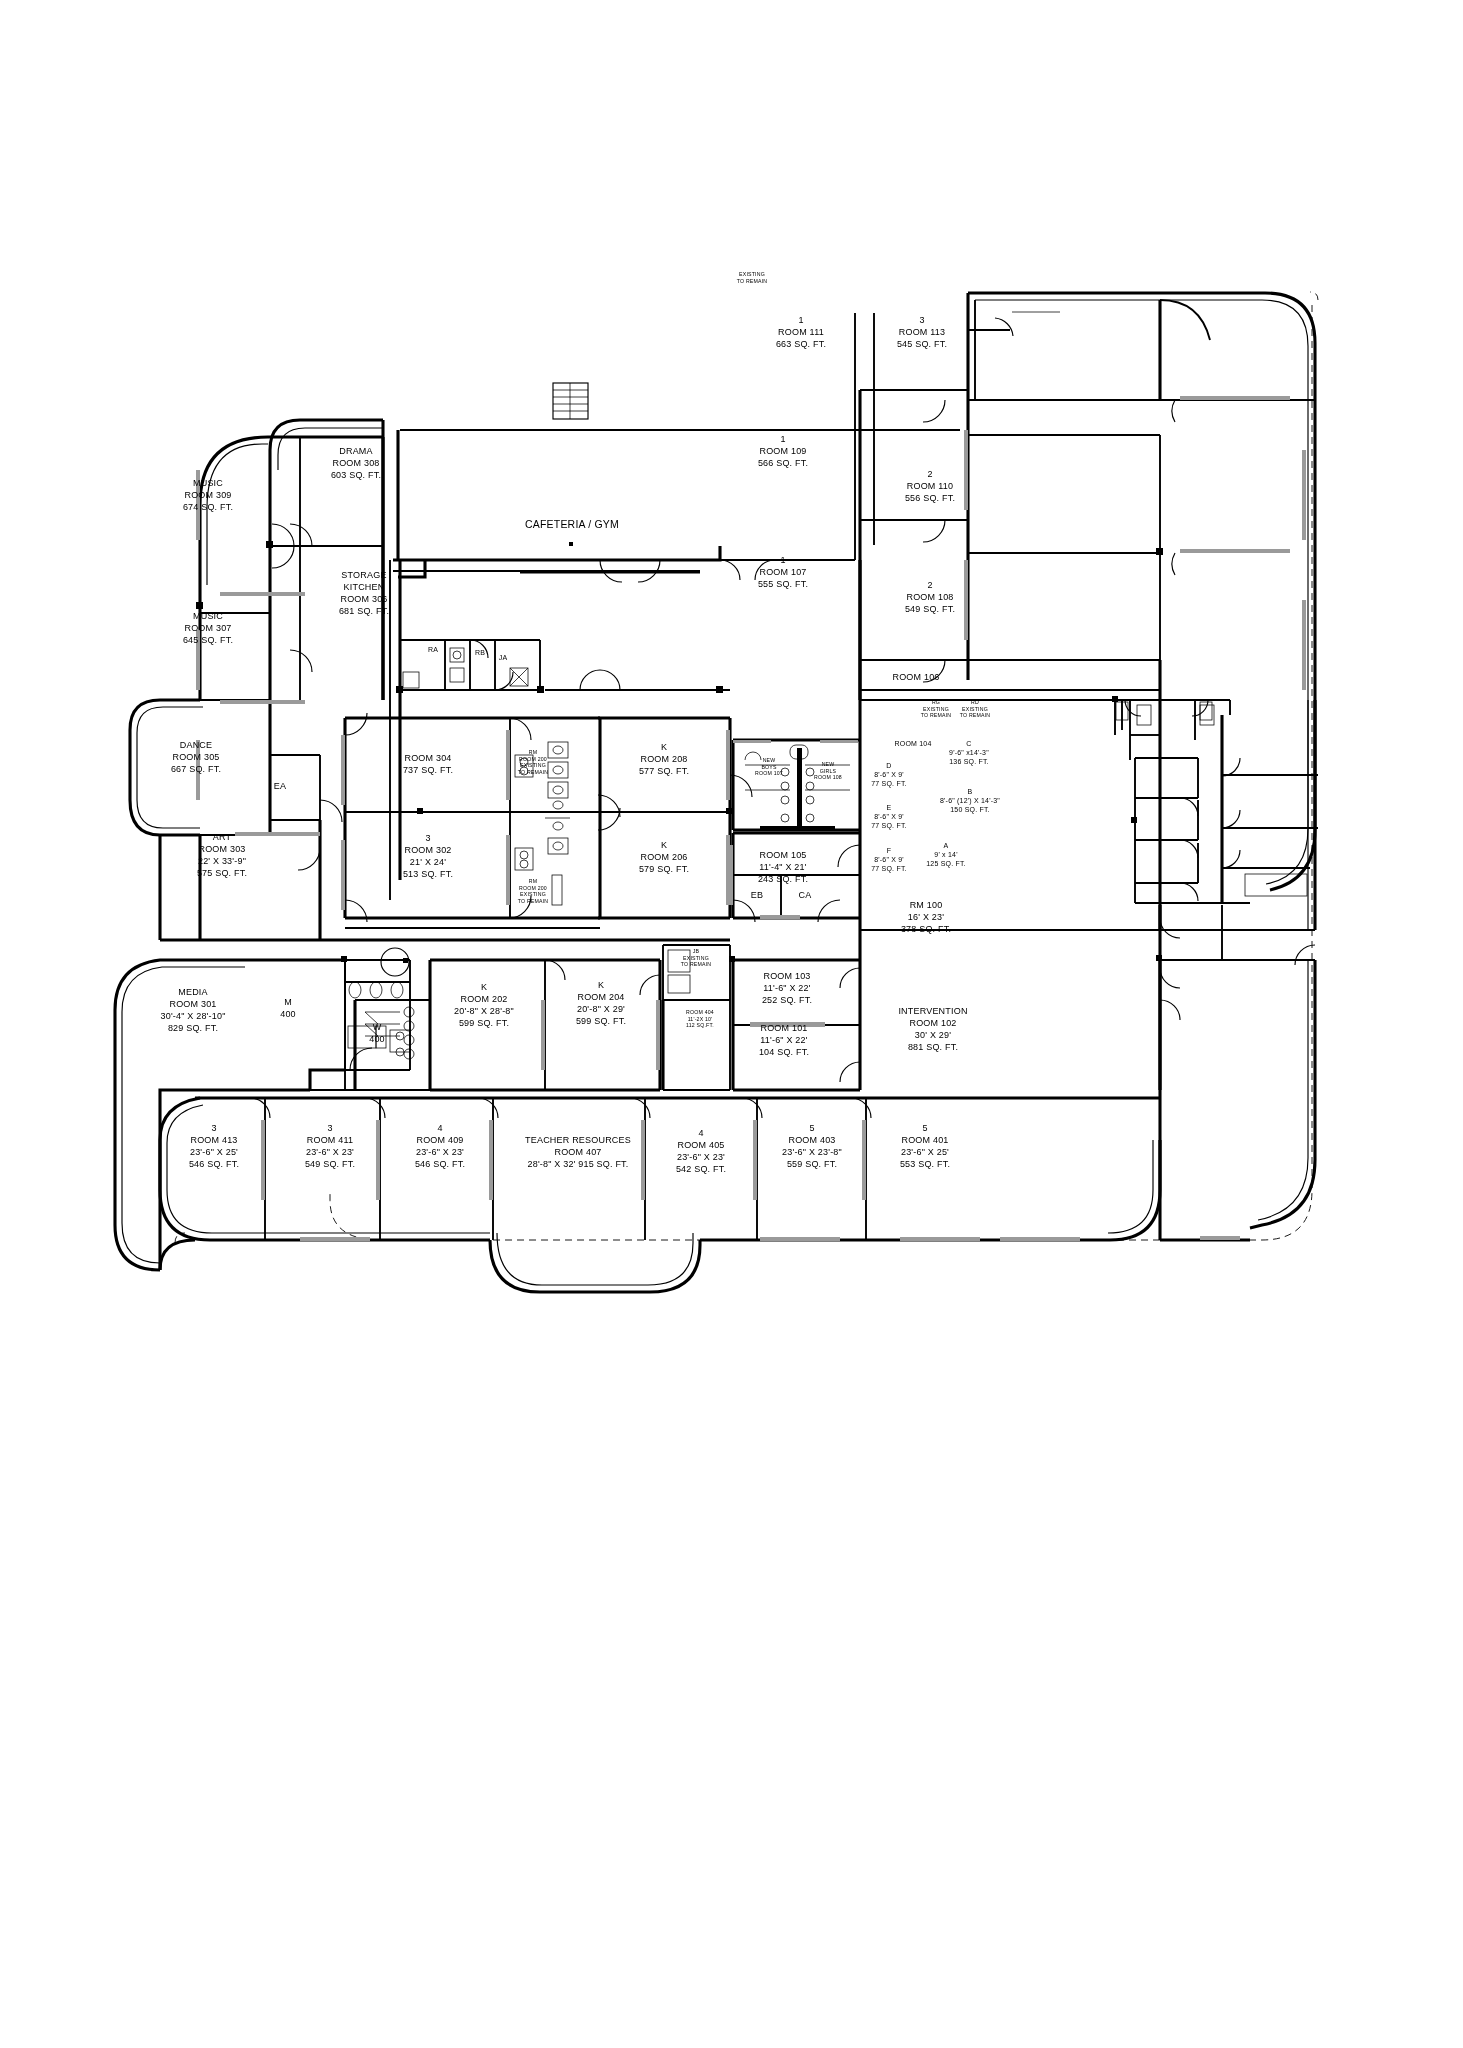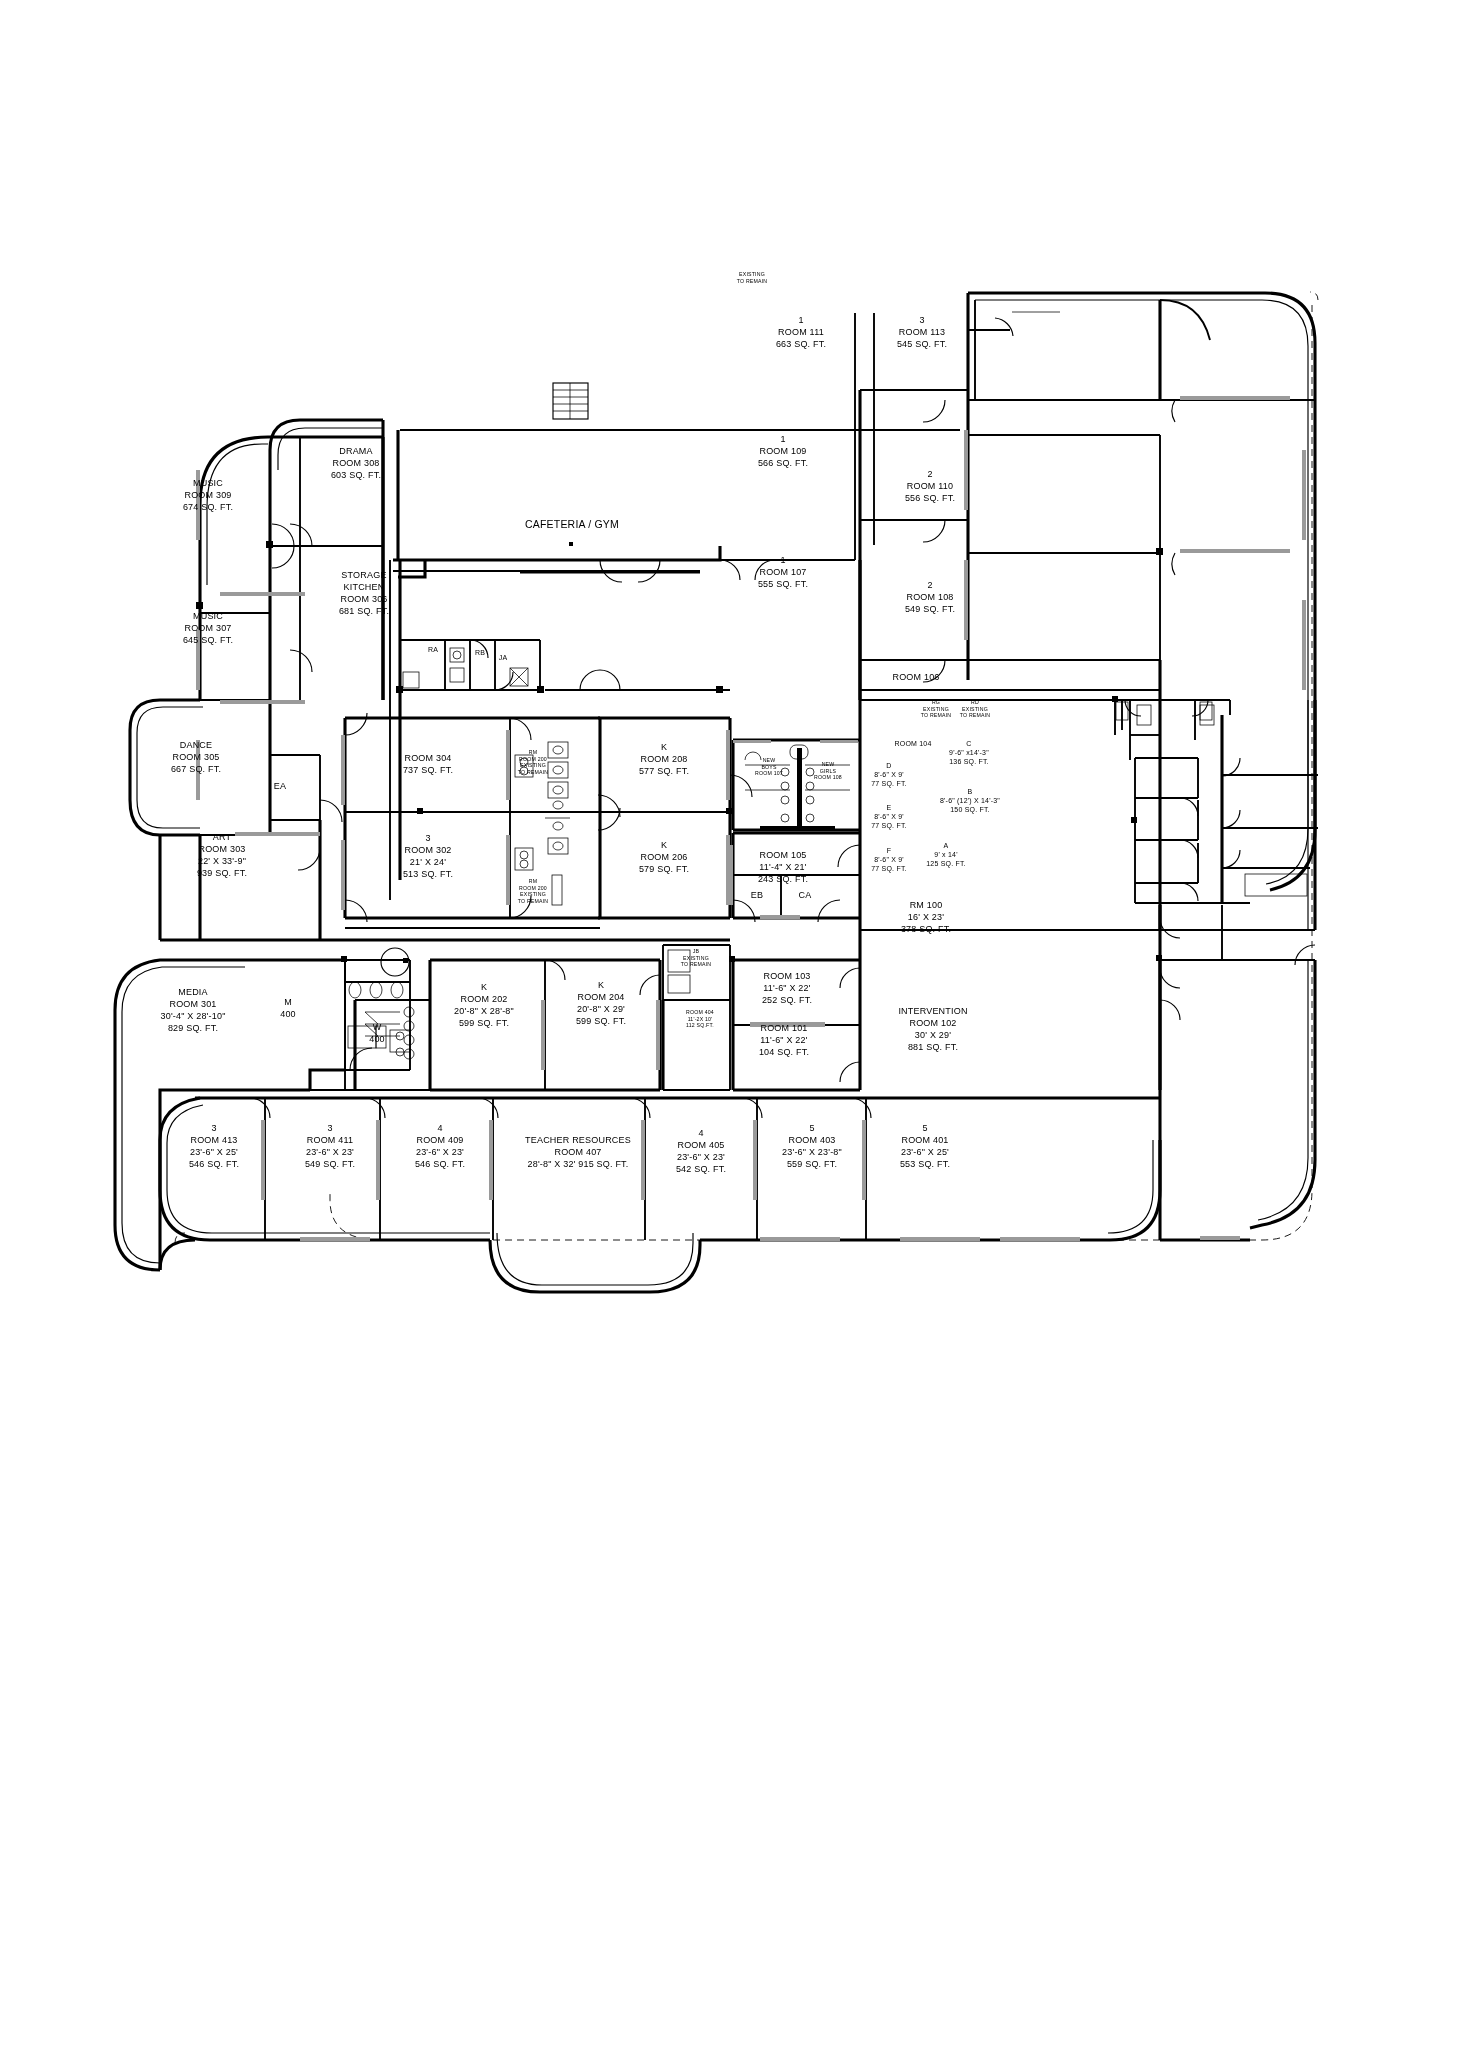--- a/index.html
+++ b/index.html
@@ -557,21 +557,21 @@
       </div>
       <div class="lbl s-md" style="left: 196px; top: 758px; text-align: center;">
         <span class="ln">DANCE</span>
         <span class="ln">ROOM 305</span>
         <span class="ln">667 SQ. FT.</span>
       </div>
       <div class="lbl s-md" style="left: 222px; top: 856px;">
         <span class="ln">ART</span>
         <span class="ln">ROOM 303</span>
         <span class="ln">22' X 33'-9"</span>
-        <span class="ln">939 SQ. FT.</span>
+        <span class="ln">575 SQ. FT.</span>
       </div>
       <div class="lbl s-md" style="left: 280px; top: 787px; text-align: right;">
         <span class="ln">EA</span>
       </div>
       <div class="lbl s-md" style="left: 428px; top: 765px;">
         <span class="ln">ROOM 304</span>
         <span class="ln">737 SQ. FT.</span>
       </div>
       <div class="lbl s-md" style="left: 428px; top: 857px;">
         <span class="ln num">3</span>

